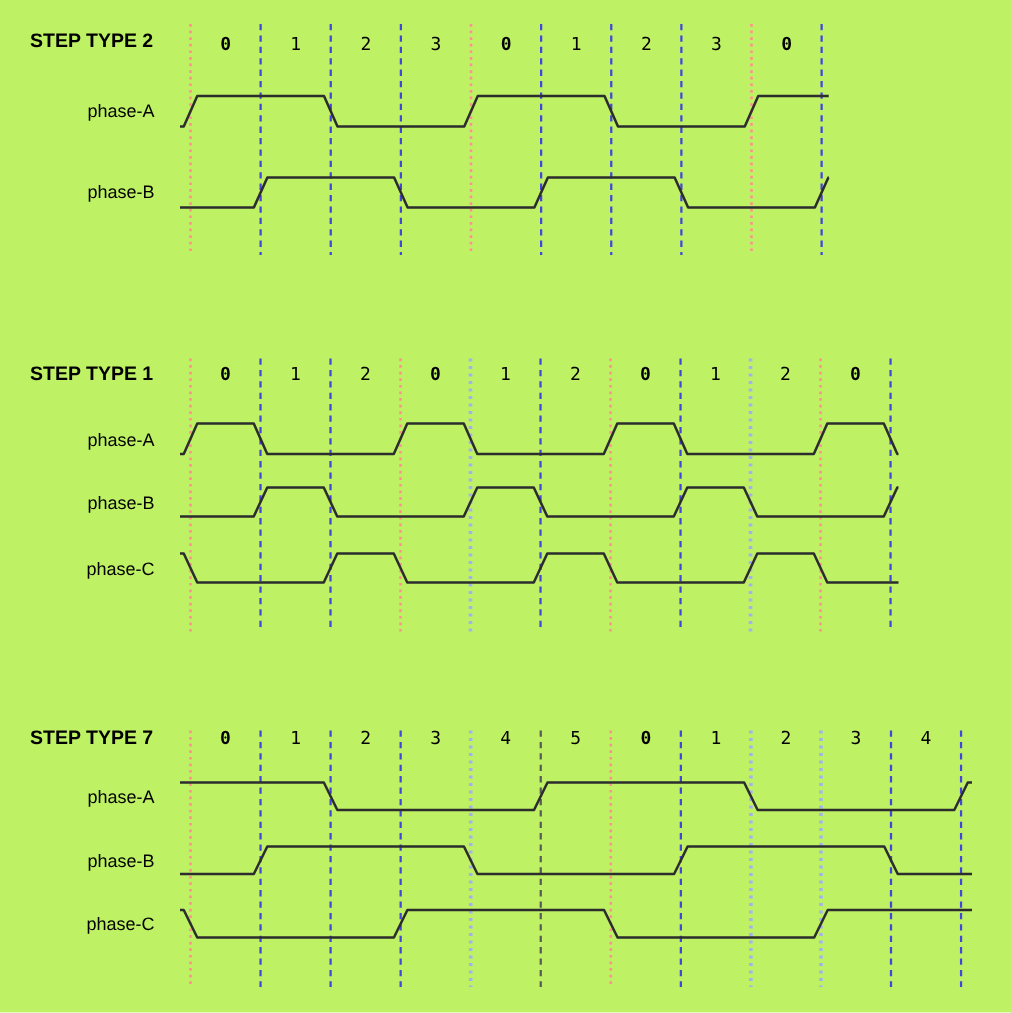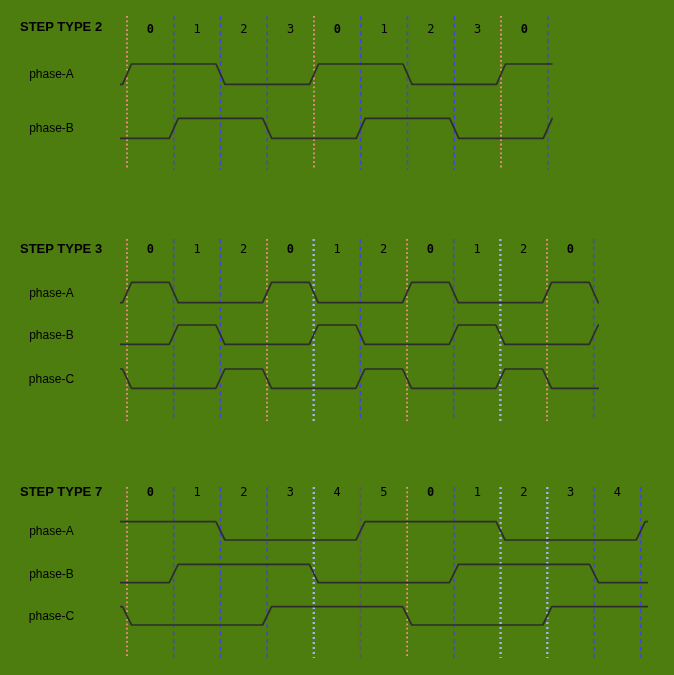--- a/index.html
+++ b/index.html
@@ -1,21 +1,21 @@
 <!DOCTYPE html>
 <html><head>
 <meta charset="utf-8">
 <style>
   html,body{margin:0;padding:0;background:#ffffff;}
-  .canvas{position:relative;width:674px;height:675px;background:#4d7c0f;overflow:hidden;
+  .canvas{position:relative;width:674px;height:675px;background:#bef264;overflow:hidden;
           font-family:"Liberation Sans",sans-serif;color:#000;}
   .canvas svg{position:absolute;left:0;top:0;}
   .sec-title{position:absolute;left:20px;font-weight:bold;font-size:13px;line-height:14px;white-space:nowrap;}
   .t-0{top:20px}.t-1{top:242px}.t-2{top:485px}
-  .phase-label{position:absolute;left:0;width:103px;text-align:center;font-size:12px;line-height:14px;white-space:nowrap;}
+  .phase-label{position:absolute;left:0;width:103px;text-align:right;font-size:12px;line-height:14px;white-space:nowrap;}
   .p-0a{top:67px}.p-0b{top:121px}
   .p-1a{top:286px}.p-1b{top:328px}.p-1c{top:372px}
   .p-2a{top:524px}.p-2b{top:567px}.p-2c{top:609px}
   .step-label{position:absolute;transform:translateX(-50%);font-family:"DejaVu Sans Mono",monospace;
               font-size:12px;line-height:13px;}
   .step-label.bold{font-weight:bold;}
 </style>
 </head>
 <body>
 
@@ -64,21 +64,21 @@
         <line x1="547.3" x2="547.3" y1="487" y2="658" stroke="#a8aff0" stroke-width="2.4" stroke-dasharray="2 3"></line>
         <line x1="594" x2="594" y1="487" y2="658" stroke="#4545dd" stroke-width="1.5" stroke-dasharray="4.2 3.4"></line>
         <line x1="640.7" x2="640.7" y1="487" y2="658" stroke="#4545dd" stroke-width="1.5" stroke-dasharray="4.2 3.4"></line>
         <path d="M120 521.7 L215.9 521.7 L224.9 540 L356 540 L365 521.7 L496.1 521.7 L505.1 540 L636.2 540 L645.2 521.7 L648 521.7" fill="none" stroke="#2d2d2d" stroke-width="1.7" stroke-linejoin="round"></path>
         <path d="M120 582.7 L169.2 582.7 L178.2 564.3 L309.3 564.3 L318.3 582.7 L449.40000000000003 582.7 L458.40000000000003 564.3 L589.5 564.3 L598.5 582.7 L648 582.7" fill="none" stroke="#2d2d2d" stroke-width="1.7" stroke-linejoin="round"></path>
         <path d="M120 606.7 L122.5 606.7 L131.5 625 L262.6 625 L271.6 606.7 L402.70000000000005 606.7 L411.70000000000005 625 L542.8 625 L551.8 606.7 L648 606.7" fill="none" stroke="#2d2d2d" stroke-width="1.7" stroke-linejoin="round"></path>
       </g>
     </svg>
 
   <div class="sec-title t-0">STEP TYPE 2</div>
-  <div class="sec-title t-1">STEP TYPE 3</div>
+  <div class="sec-title t-1">STEP TYPE 1</div>
   <div class="sec-title t-2">STEP TYPE 7</div>
 
   <div class="phase-label p-0a">phase-A</div>
   <div class="phase-label p-0b">phase-B</div>
 
   <div class="phase-label p-1a">phase-A</div>
   <div class="phase-label p-1b">phase-B</div>
   <div class="phase-label p-1c">phase-C</div>
 
   <div class="phase-label p-2a">phase-A</div>

